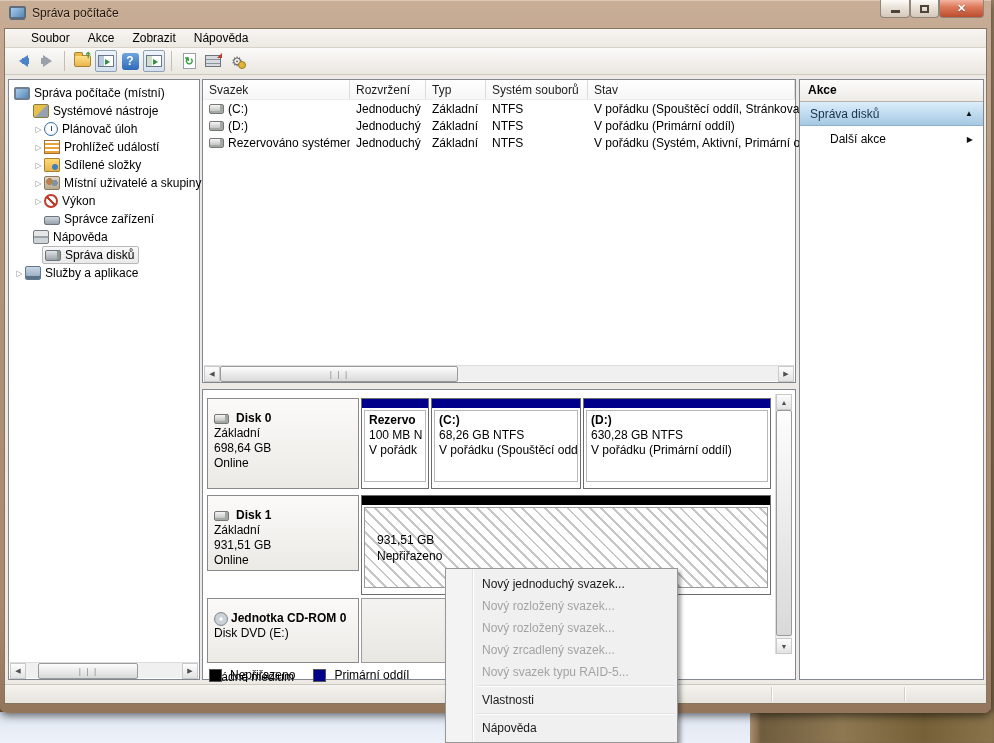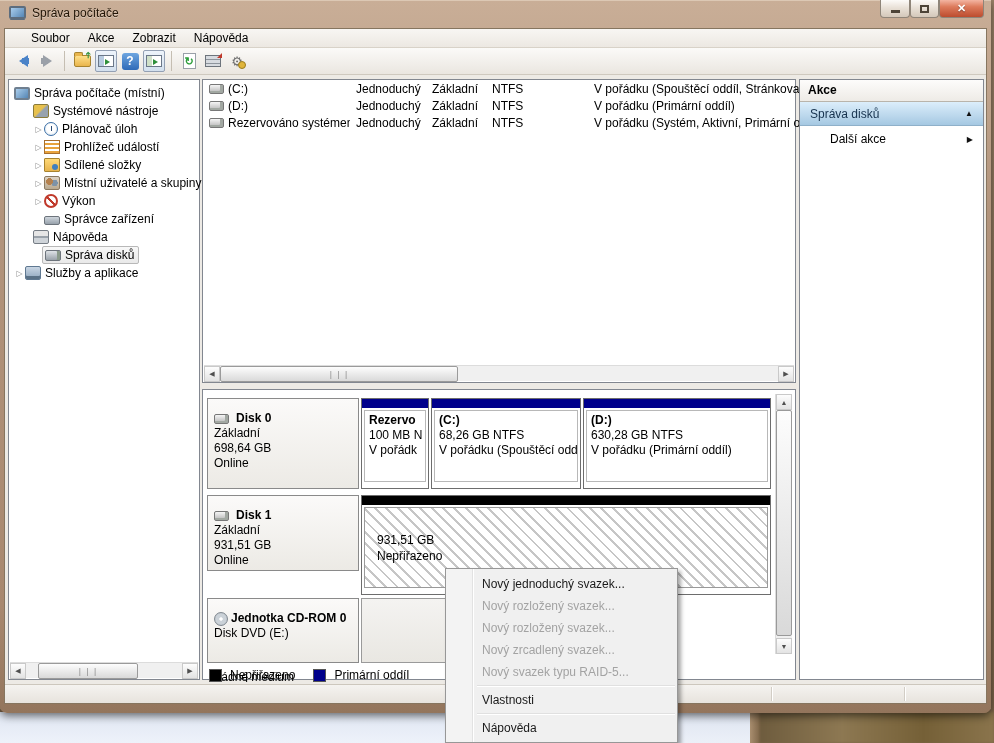--- a/index.html
+++ b/index.html
@@ -280,20 +280,27 @@
         </div>
         <div class="tree-hscroll">
           <div class="sb-btn" style="left:0;top:0;">◀</div>
           <div class="sb-btn" style="right:0;top:0;">▶</div>
           <div class="sb-thumb" style="left:28px;top:0;width:100px;height:16px;">❘❘❘</div>
         </div>
       </div>
 
       <div class="center-panel">
         <div class="volume-list">
+          <div class="vl-header">
+            <div class="vl-h c1">Svazek</div>
+            <div class="vl-h c2">Rozvržení</div>
+            <div class="vl-h c3">Typ</div>
+            <div class="vl-h c4">Systém souborů</div>
+            <div class="vl-h c5">Stav</div>
+          </div>
           <div class="vl-row">
             <div class="vl-cell c1">
                 <span class="vi-drive"></span>
                 <span>(C:)</span>
               </div>
             <div class="vl-cell c2">Jednoduchý</div>
             <div class="vl-cell c3">Základní</div>
             <div class="vl-cell c4">NTFS</div>
             <div class="vl-cell c5">V pořádku (Spouštěcí oddíl, Stránkovací</div>
           </div>

